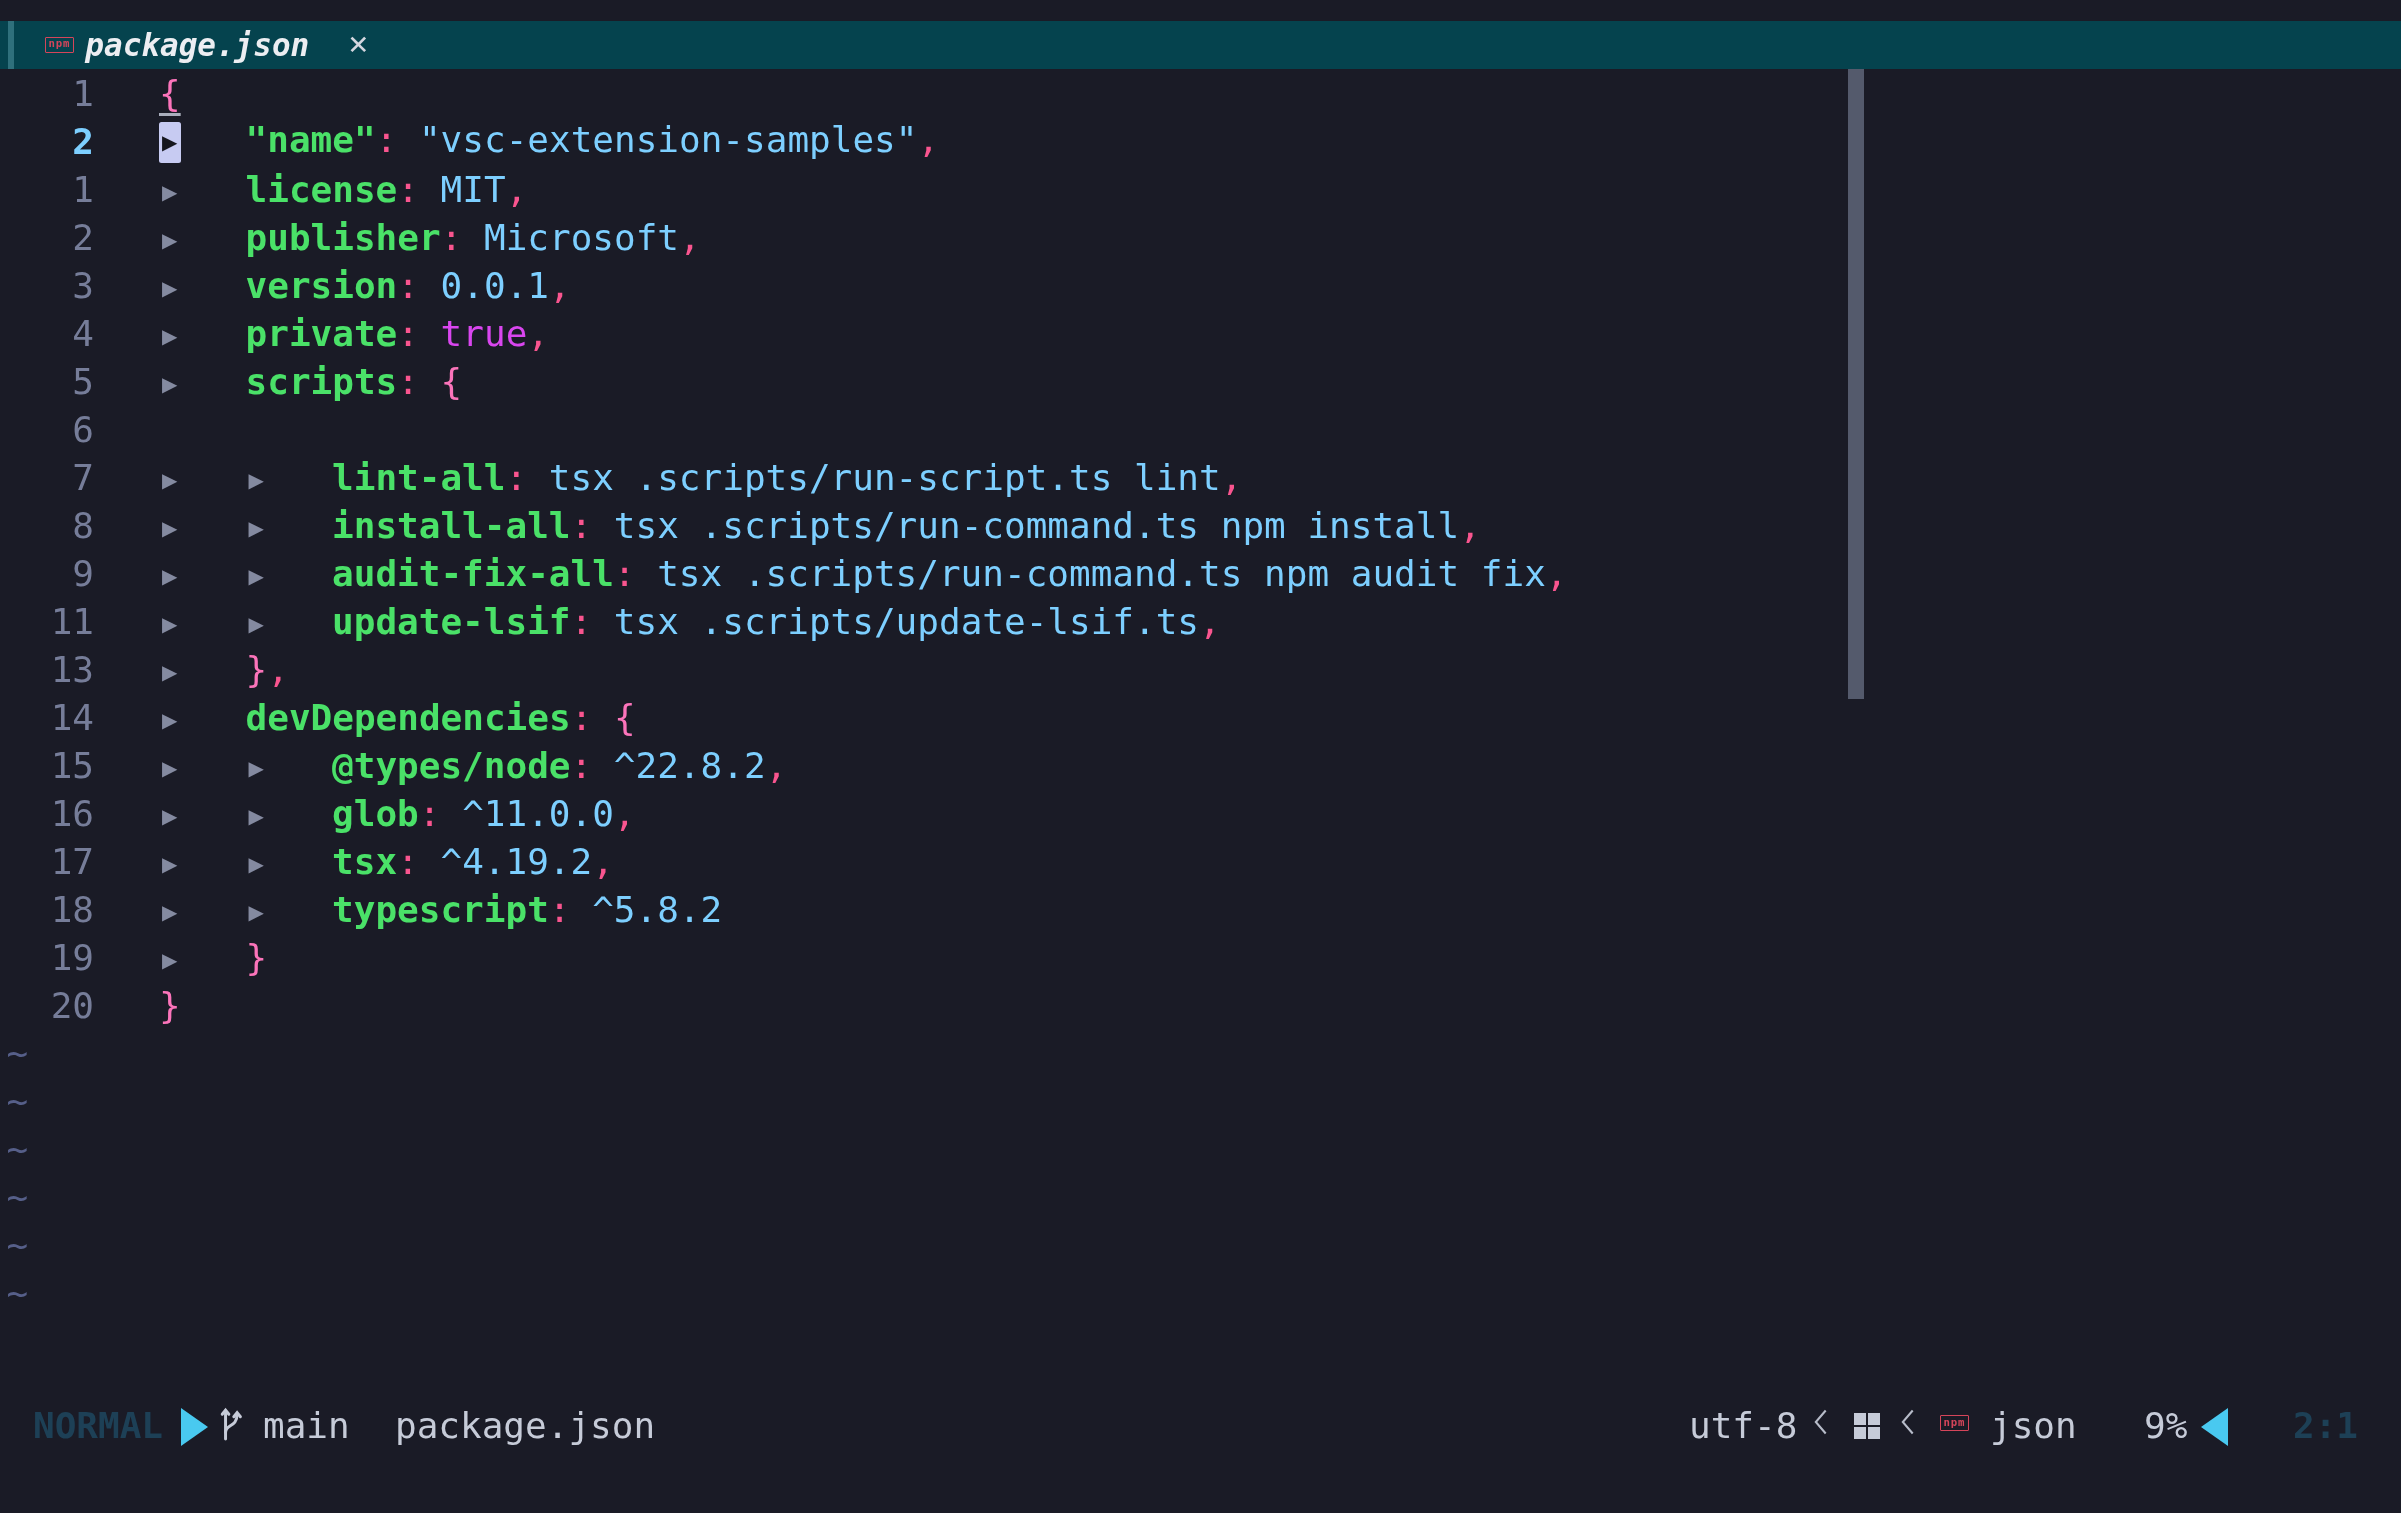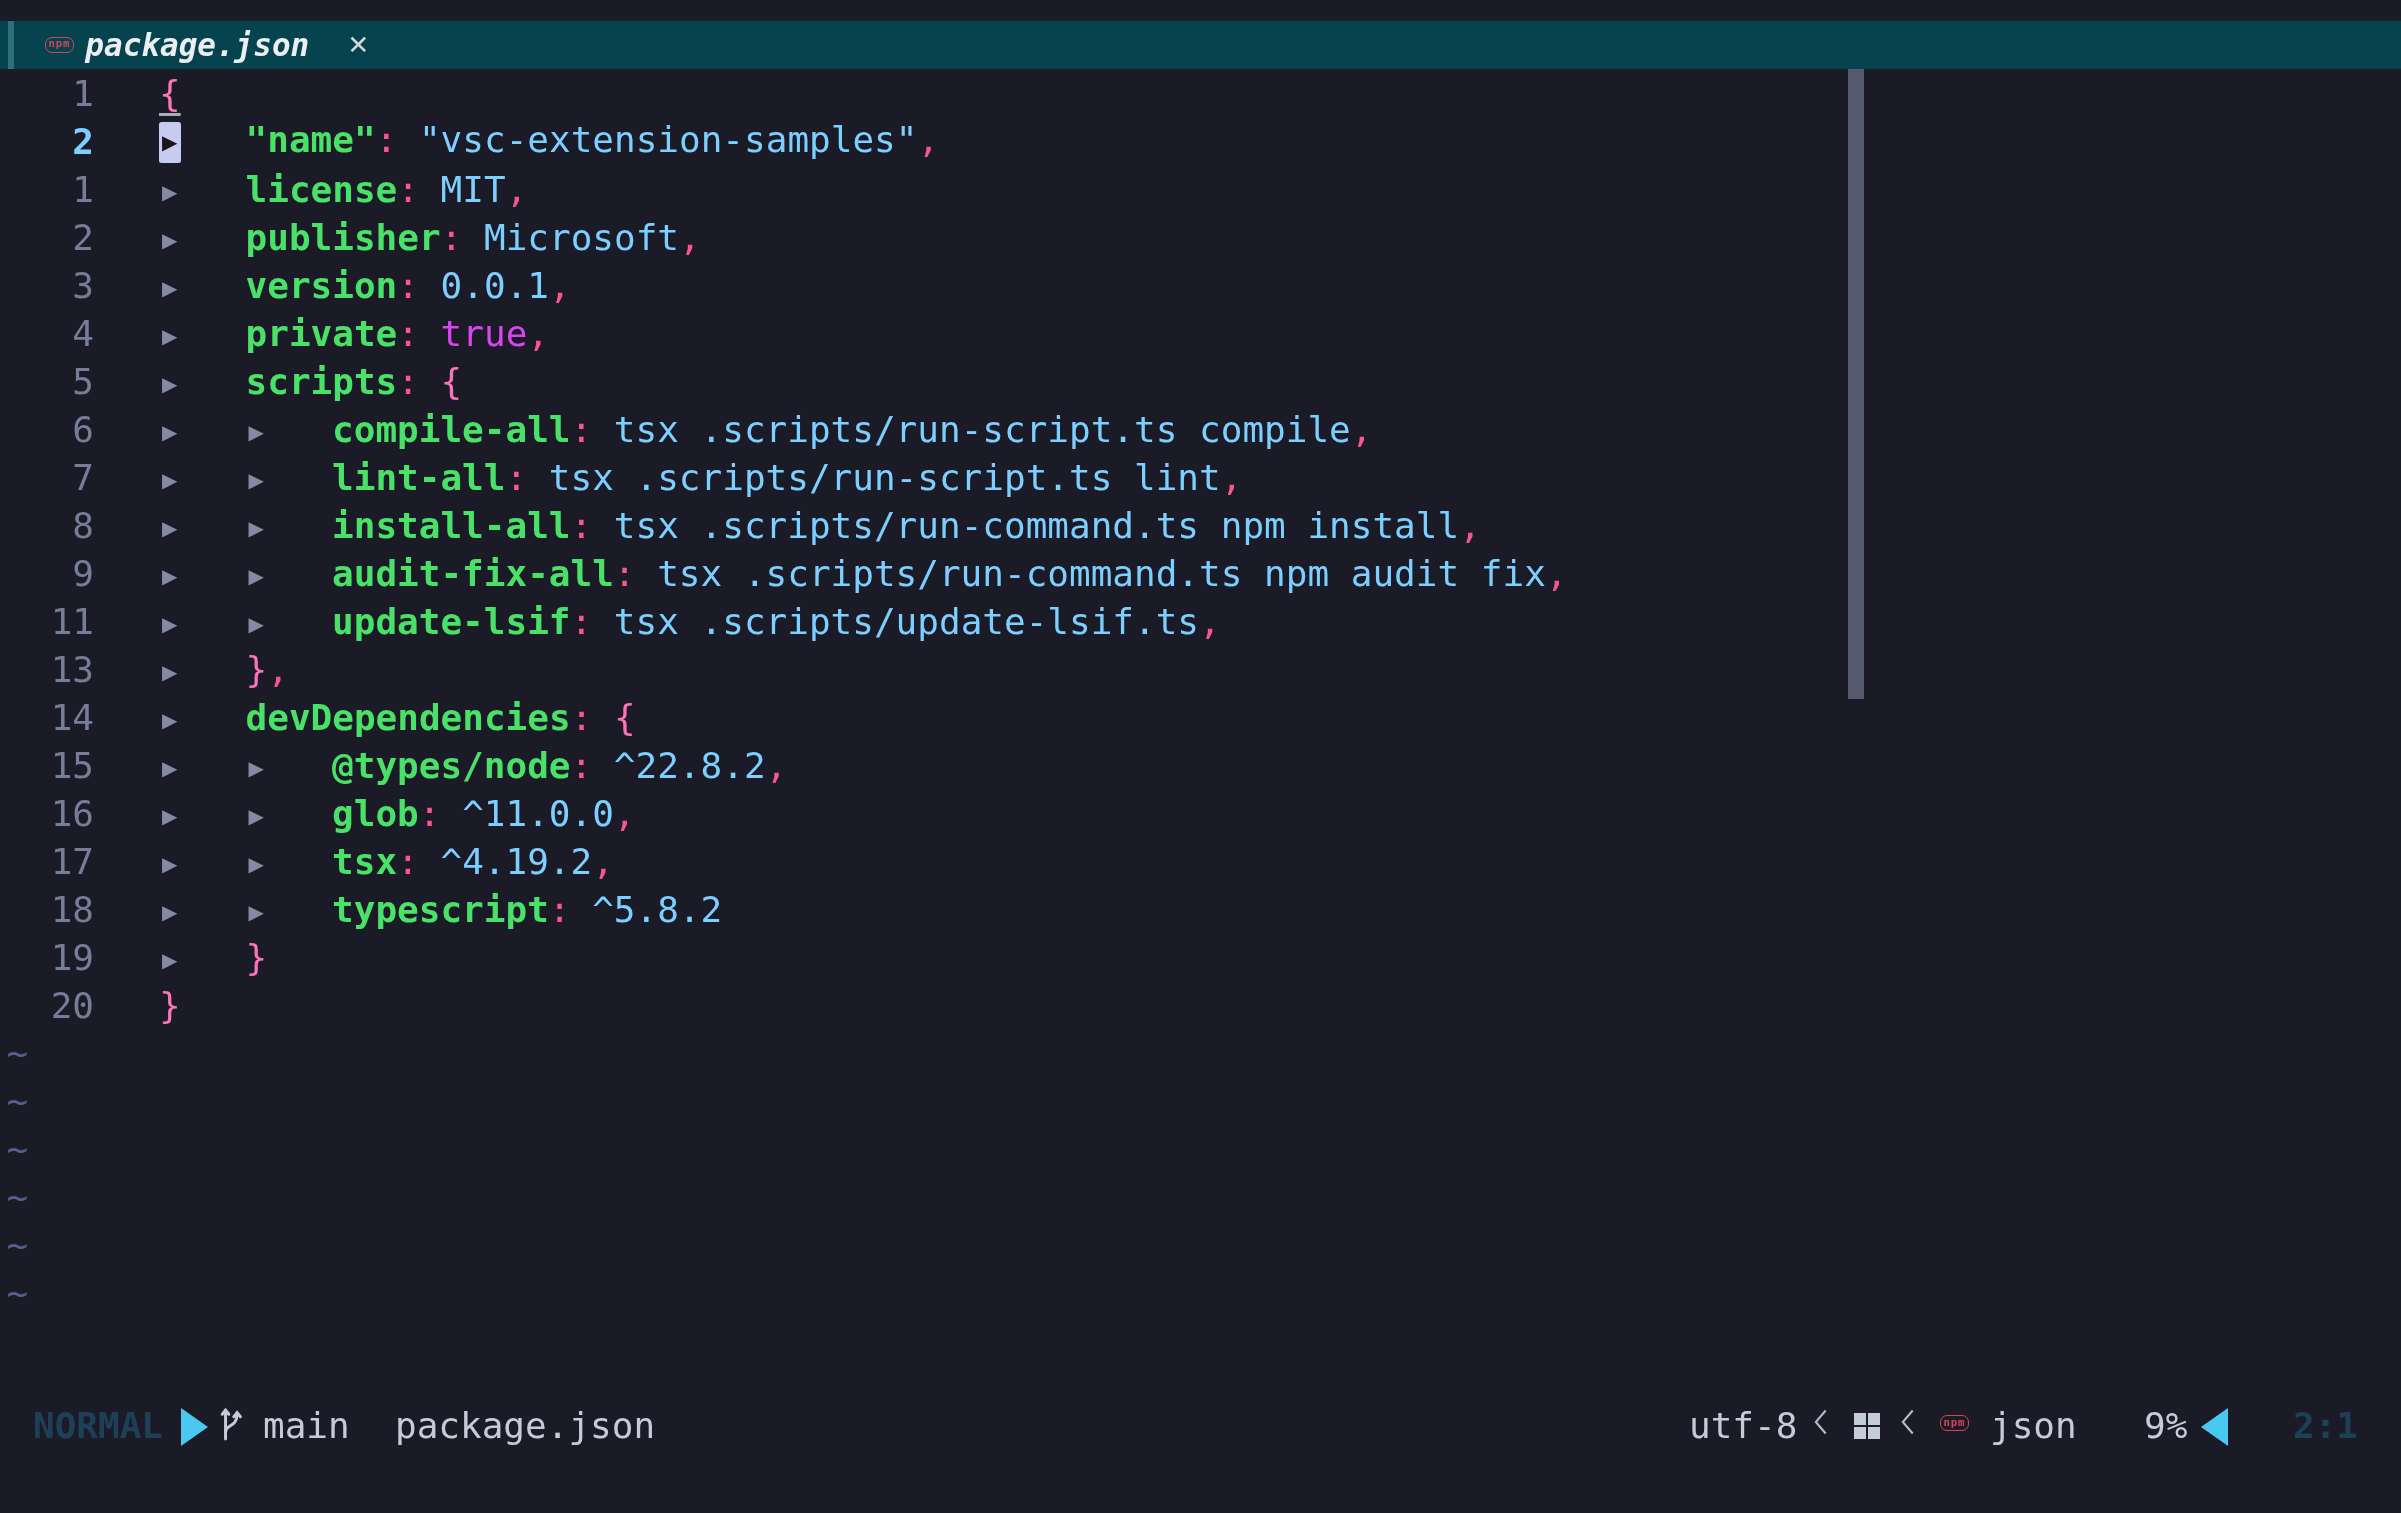--- a/index.html
+++ b/index.html
@@ -9,21 +9,21 @@
     font-family:"DejaVu Sans Mono", monospace;
     position:relative;
     overflow:hidden;
   }
   
   .tabline { position:absolute; left:0; top:20.7px; width:2401px; height:48px; background:#05434e; }
   .tab-accent { position:absolute; left:8.3px; top:0; width:5.8px; height:48px; background:#2f707c; }
   .tab { position:absolute; left:14px; top:0; height:48px; display:flex; align-items:center; }
   .npmbox {
     border:1.7px solid #d5455a; color:#d5455a; font-weight:bold; font-size:10.7px;
-    line-height:1; padding:1.7px 2.5px; border-radius:7px; letter-spacing:0.8px;
+    line-height:1; padding:1.7px 2.5px; border-radius:1px; letter-spacing:0.8px;
   }
   .tab .npmbox { margin-left:31px; }
   .tab-title { margin-left:11.6px; font-size:31px; font-style:italic; font-weight:bold; color:#eceef2; }
   .tab-close { margin-left:38px; font-size:26.4px; color:#d4d7e0; font-family:"DejaVu Sans", sans-serif; }
   
   .rows { position:absolute; left:0; top:69px; width:2401px; }
   .row { display:flex; height:48px; align-items:center; font-size:36px; }
   .gutter { width:94px; text-align:right; color:#767d99; flex:none; }
   .cur-num { color:#7dcfff; font-weight:bold; }
   .tld { width:94px; text-align:left; padding-left:6.6px; color:#565f89; flex:none; }
@@ -108,21 +108,20 @@
     <div class="row">
       <span class="gutter">4</span>
       <span class="code"><span class="mk">▶</span>   <span class="key">private</span><span class="pn">: </span><span class="bool">true</span><span class="pn">,</span></span>
     </div>
     <div class="row">
       <span class="gutter">5</span>
       <span class="code"><span class="mk">▶</span>   <span class="key">scripts</span><span class="pn">: </span><span class="br">{</span></span>
     </div>
     <div class="row">
       <span class="gutter">6</span>
-      <span class="code"><span class="mk">▶</span>   <span class="mk">▶</span>   <span class="key">compile-all</span><span class="pn">: </span><span class="str">tsx .scripts/run-script.ts compile</span><span class="pn">,</span></span>
     </div>
     <div class="row">
       <span class="gutter">7</span>
       <span class="code"><span class="mk">▶</span>   <span class="mk">▶</span>   <span class="key">lint-all</span><span class="pn">: </span><span class="str">tsx .scripts/run-script.ts lint</span><span class="pn">,</span></span>
     </div>
     <div class="row">
       <span class="gutter">8</span>
       <span class="code"><span class="mk">▶</span>   <span class="mk">▶</span>   <span class="key">install-all</span><span class="pn">: </span><span class="str">tsx .scripts/run-command.ts npm install</span><span class="pn">,</span></span>
     </div>
     <div class="row">

